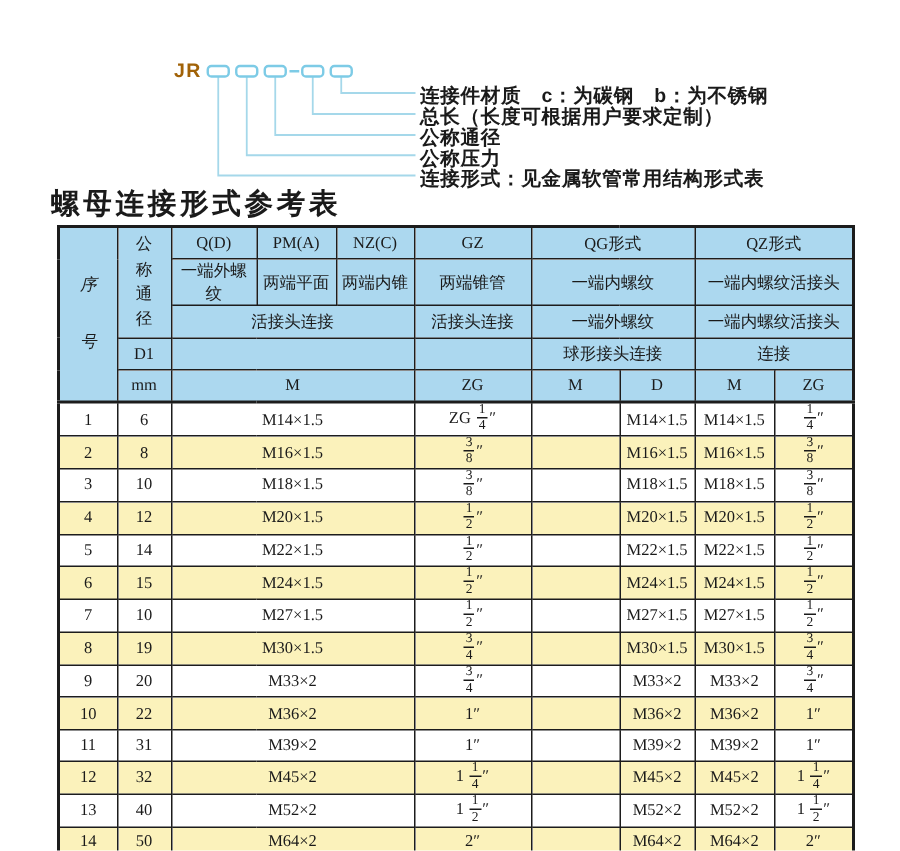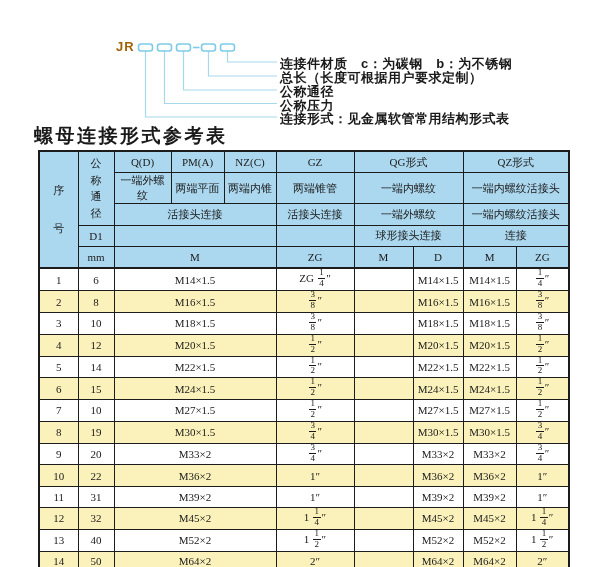--- a/index.html
+++ b/index.html
@@ -33,21 +33,21 @@
   table.ref{position:absolute;left:38px;top:150px;width:530px;border-collapse:collapse;
     table-layout:fixed;font-family:"Liberation Serif",serif;font-size:11px;color:var(--text-dark);}
   table.ref th,table.ref td{border:1px solid var(--border-dark);text-align:center;vertical-align:middle;
     padding:0 1px;overflow:hidden;}
   table.ref{border:2px solid var(--border-dark);}
   table.ref thead th{background:var(--header-blue);font-weight:normal;height:21.6px;}
   table.ref thead{border-bottom:2px solid var(--border-dark);}
   table.ref tbody td{height:21.3px;background:var(--row-white);}
   table.ref tbody tr.alt td{background:var(--row-yellow);}
   .vtext{width:14px;margin:0 auto;word-break:break-all;line-height:1.5;}
-  .vtext.spread{line-height:3.4;}
+  .vtext.spread{line-height:3.4;font-style:italic;}
   .frac{display:inline-flex;flex-direction:column;align-items:center;vertical-align:middle;
     font-size:9px;line-height:1.1;margin:0 1px;position:relative;top:-1px;}
   .frac .fn{border-bottom:1px solid var(--text-dark);padding:0 1.5px;}
   .frac .fd{padding:0 1.5px;}
 </style>
 </head>
 <body>
 
 <div class="diagram">
   <svg class="diagram-svg" width="600" height="135" viewBox="0 0 600 135">

